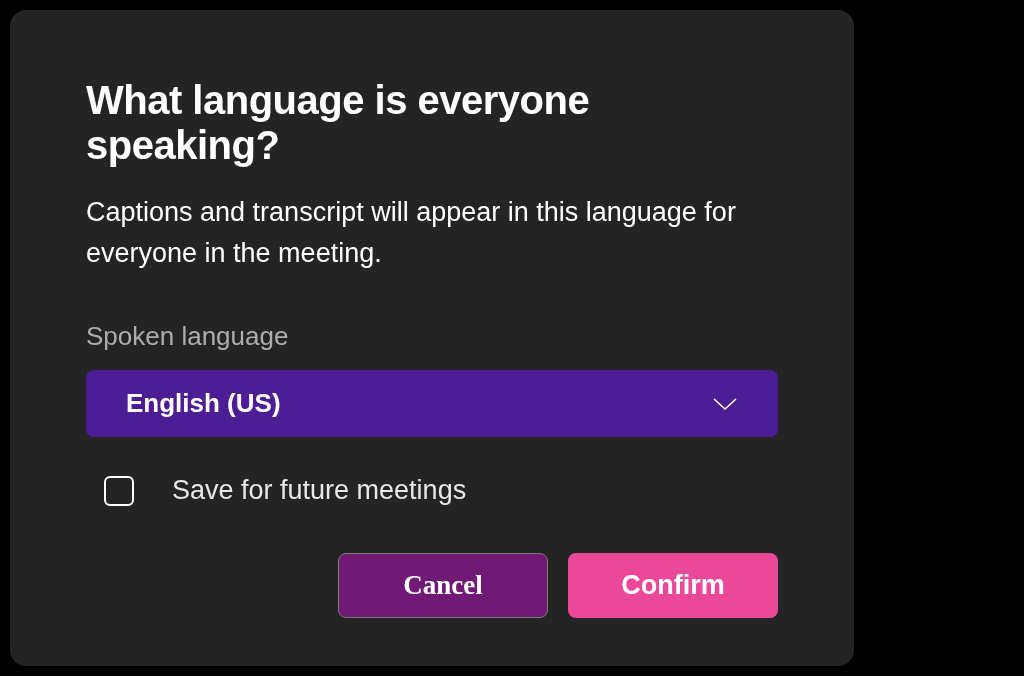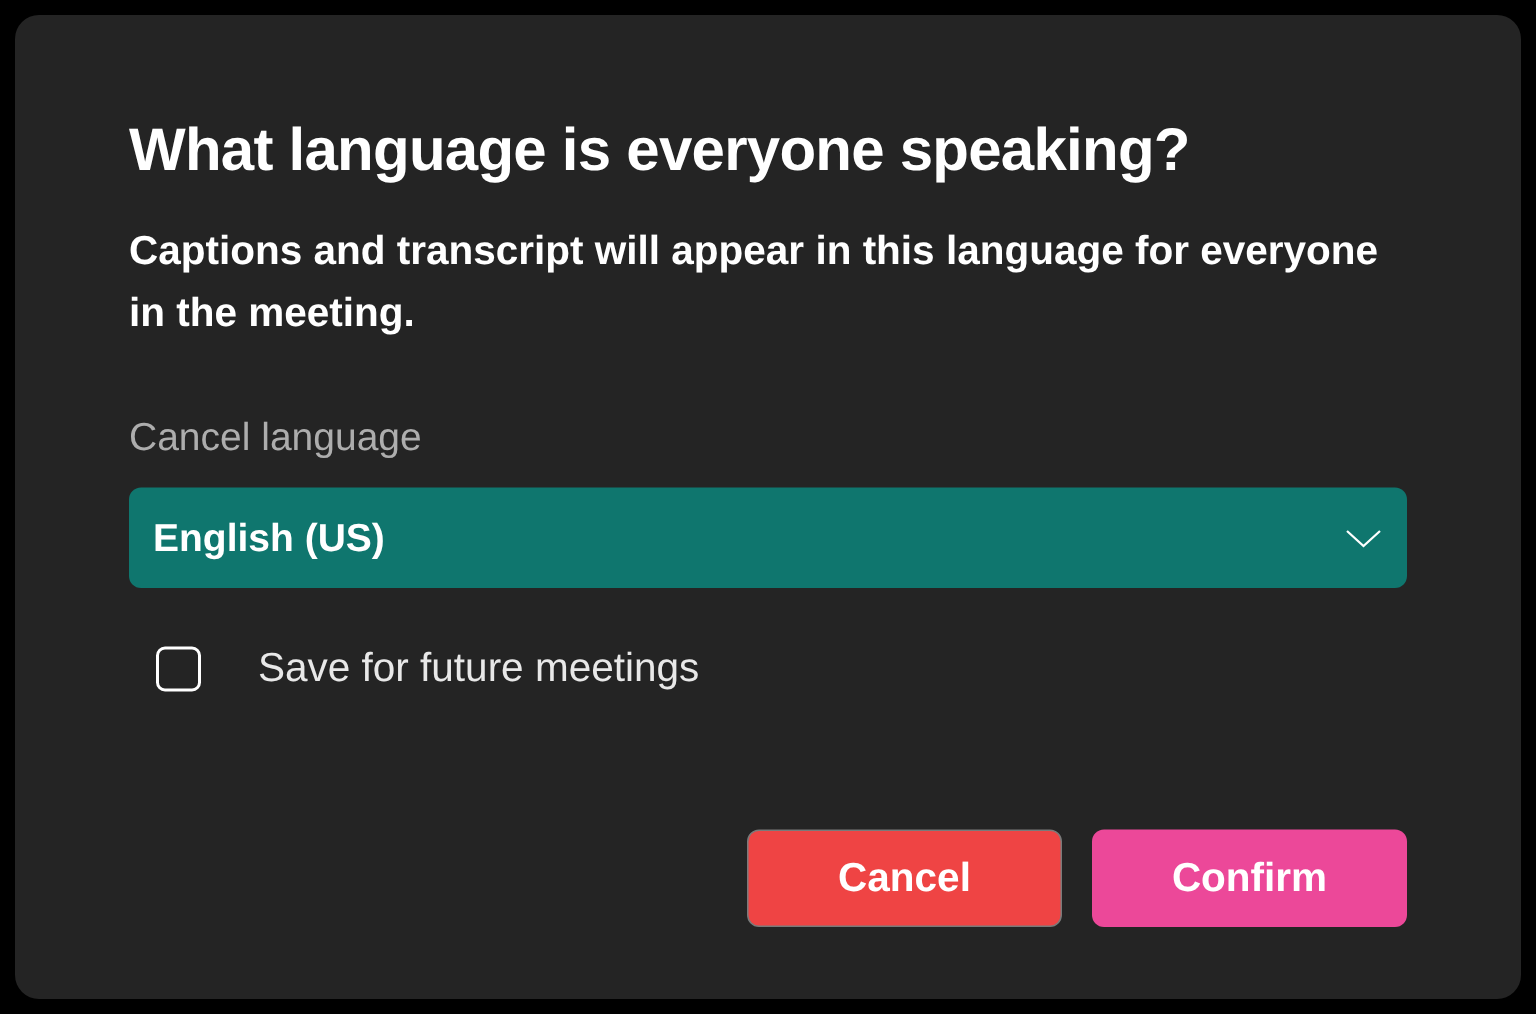--- a/index.html
+++ b/index.html
@@ -13,53 +13,53 @@
       height: 676px;
       background: #000000;
       font-family: 'Segoe UI', -apple-system, BlinkMacSystemFont, sans-serif;
       overflow: hidden;
     }
     
     .dialog {
       background: #242424;
       border-radius: 16px;
       margin: 10px;
-      width: 1004px;
+      width: 844px;
       height: 656px;
       padding: 68px 76px 48px 76px;
       position: relative;
     }
     
     .dialog-title {
       color: #ffffff;
       font-size: 40px;
       font-weight: 700;
       margin-bottom: 24px;
       letter-spacing: -0.5px;
     }
     
     .dialog-description {
       color: #ffffff;
       font-size: 27px;
-      font-weight: 700;
+      font-weight: 400;
       line-height: 1.5;
       margin-bottom: 48px;
     }
     
     .field-label {
       color: #adadad;
       font-size: 26px;
       font-weight: 400;
       margin-bottom: 18px;
     }
     
     .dropdown {
-      background: #0f766e;
+      background: #4c1d95;
       border-radius: 8px;
-      padding: 18px 16px;
+      padding: 18px 40px;
       display: flex;
       align-items: center;
       justify-content: space-between;
       cursor: pointer;
       margin-bottom: 38px;
     }
     
     .dropdown-value {
       color: #ffffff;
       font-size: 26px;
@@ -112,40 +112,41 @@
       border-radius: 8px;
       font-size: 27px;
       font-weight: 600;
       cursor: pointer;
       min-width: 210px;
       text-align: center;
       border: none;
     }
     
     .btn-secondary {
-      background: #ef4444;
+      background: #701a75;
       color: #ffffff;
       border: 1.5px solid #7a7a7a;
+      font-family: Liberation Serif, serif;
     }
     
     .btn-primary {
       background: #ec4899;
       color: #ffffff;
     }
   </style>
 </head>
 <body>
 
 <div class="dialog">
 
   <h1 class="dialog-title">What language is everyone speaking?</h1>
 
   <p class="dialog-description">Captions and transcript will appear in this language for everyone in the meeting.</p>
 
-  <div class="field-label">Cancel language</div>
+  <div class="field-label">Spoken language</div>
 
   <div class="dropdown">
     <span class="dropdown-value">English (US)</span>
     <span class="chevron-icon">
       <svg viewBox="0 0 26 14" width="26" height="14">
         <path d="M2 2 L13 12 L24 2"></path>
       </svg>
     </span>
   </div>
 

